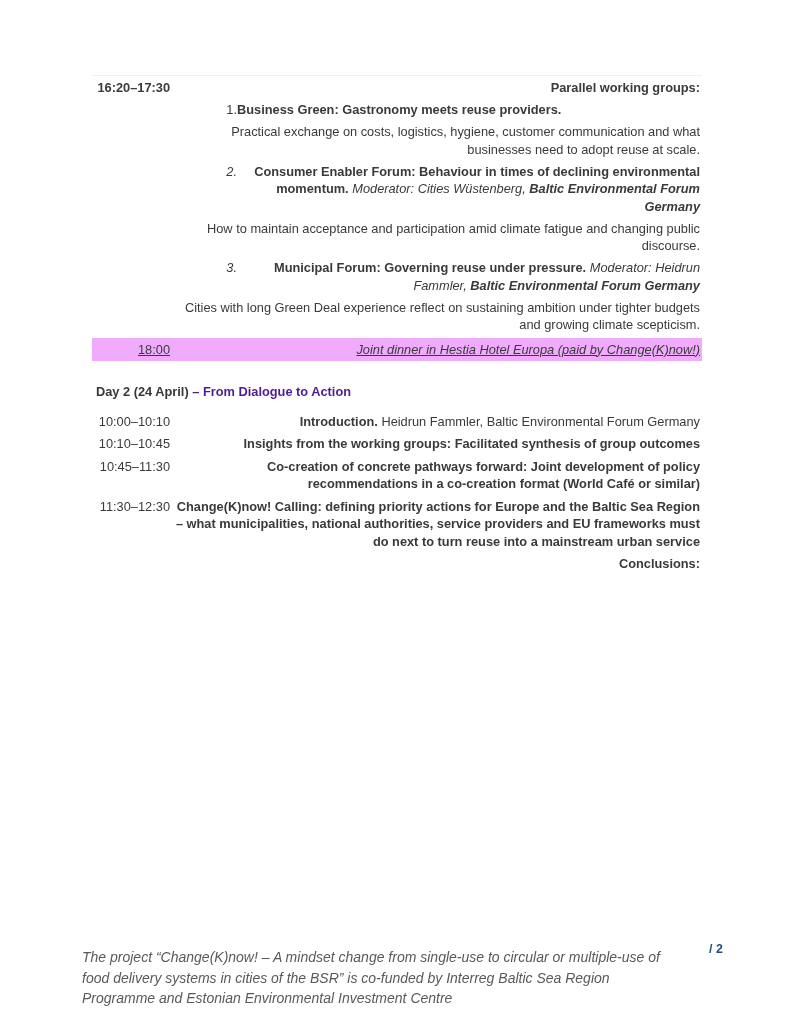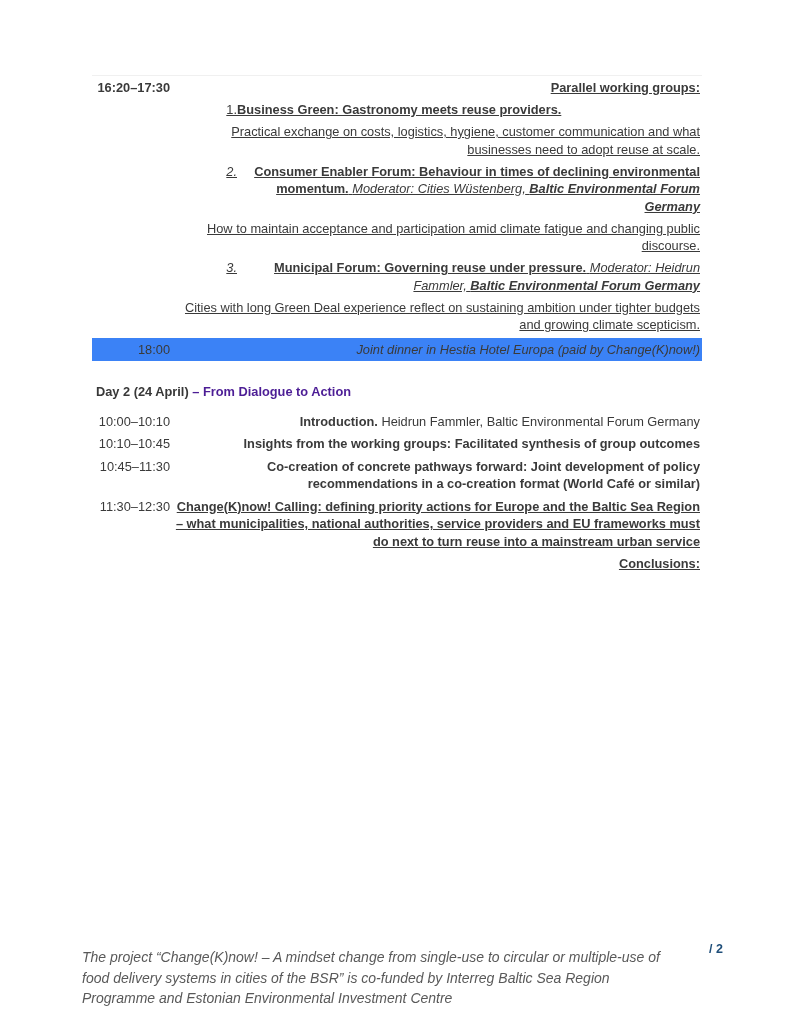--- a/index.html
+++ b/index.html
@@ -12,24 +12,24 @@
     line-height:17.5px;
     color:#3a3a3a;
     overflow:hidden;
   }
   .agenda{
     position:absolute;
     left:92px;top:75px;width:610px;
     border-top:1px solid #f0f0f0;
   }
   .row{display:flex;padding:3px 0 2px 4px;text-align:right;}
-  .row.hl{background:#3b82f6;padding-top:3px;padding-bottom:3px;margin-top:2px;}
+  .row.hl{background:#f0abfc;padding-top:3px;padding-bottom:3px;margin-top:2px;text-decoration:underline;}
   .t-col{width:74px;flex:none;}
   .d-col{flex:1;padding-right:2px;}
-  .d-col .blk{margin:0 0 4.5px 0;text-decoration:underline;}
+  .d-col .blk{margin:0 0 4.5px 0;}
   .d-col .blk:last-child{margin-bottom:0;}
   .li{display:flex;padding-left:47px;}
   .li .num{width:20px;flex:none;}
   .b{font-weight:bold;}
   .i{font-style:italic;}
   .bi{font-weight:bold;font-style:italic;}
   .day2-heading{
     margin:22px 0 9px 0;
     padding-left:4px;
     font-weight:bold;

